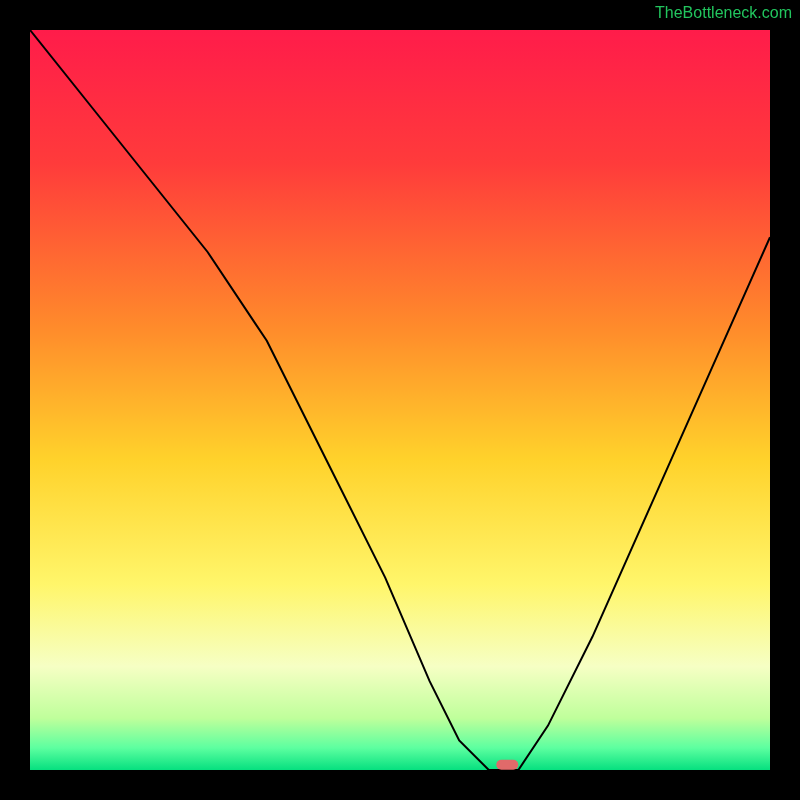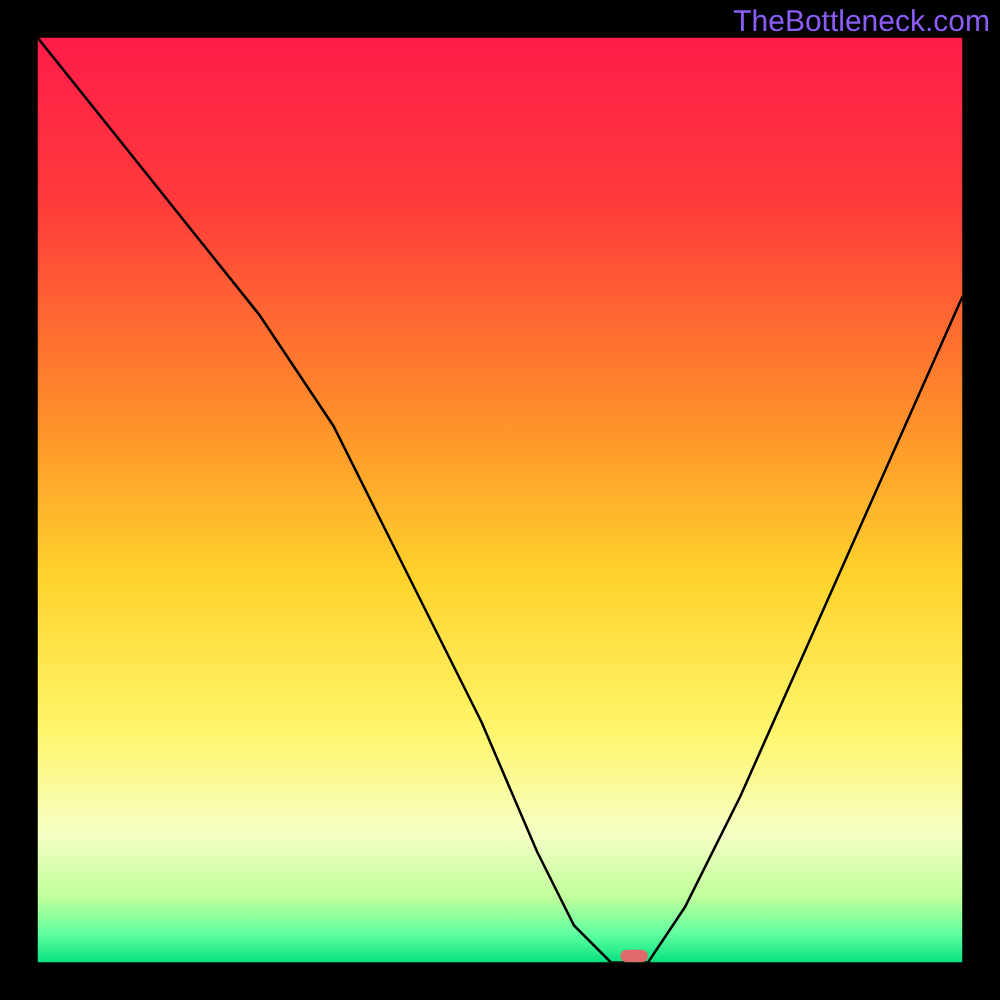--- a/index.html
+++ b/index.html
@@ -8,22 +8,22 @@
     width: 800px;
     height: 800px;
     background: #000;
     position: relative;
     font-family: Arial, sans-serif;
   }
   .watermark {
     position: absolute;
     top: 4px;
     right: 8px;
-    color: #8b5cf6;
-    font-size: 24px;
+    color: #22c55e;
+    font-size: 16px;
     z-index: 10;
   }
   .chart-wrap {
     position: absolute;
     top: 30px;
     left: 30px;
     width: 740px;
     height: 740px;
   }
   svg { display: block; }

